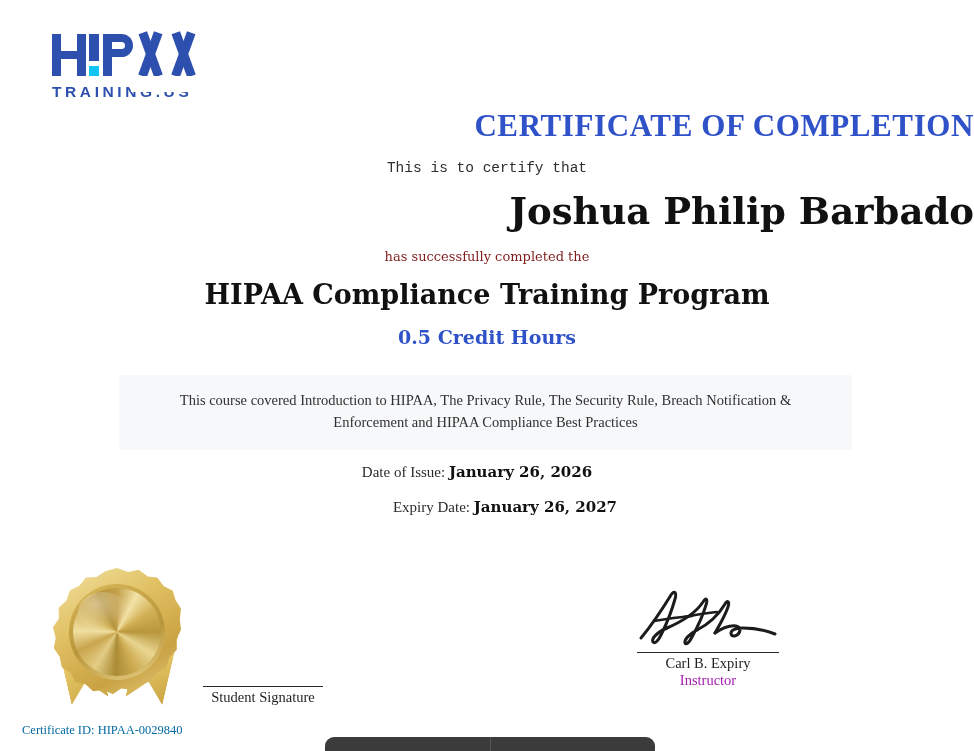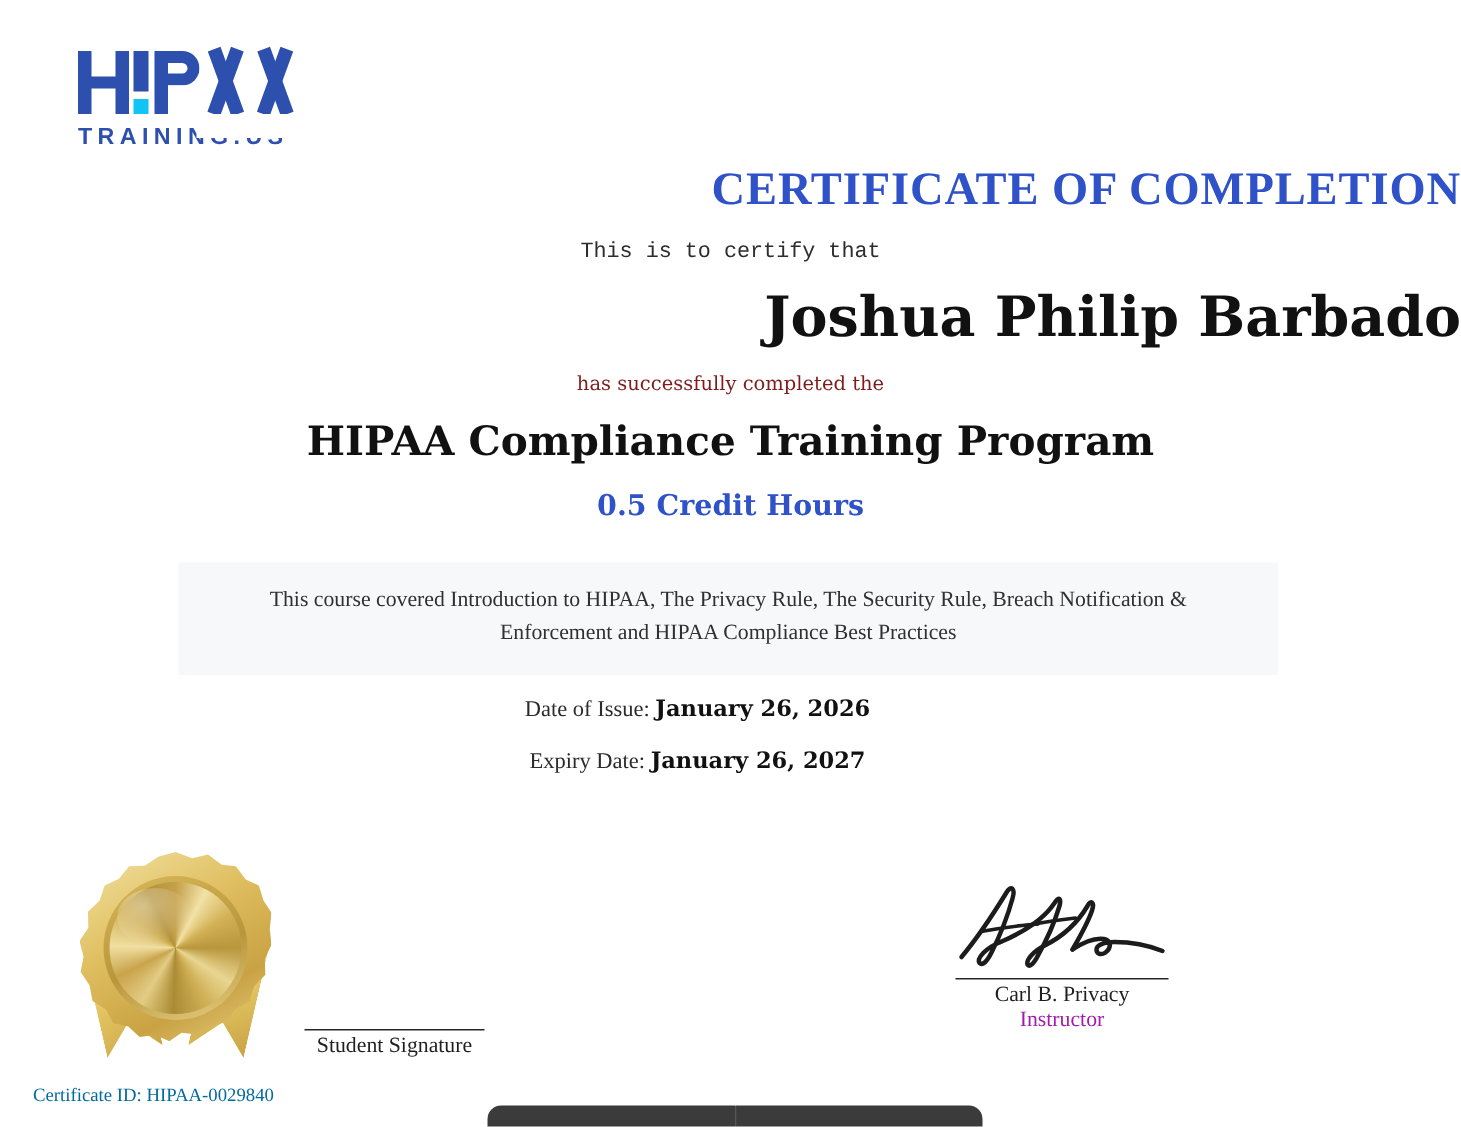--- a/index.html
+++ b/index.html
@@ -183,28 +183,28 @@
     background: #f7f8fa;
     text-align: center;
     font-size: 14.5px;
     line-height: 1.55;
     color: #303030;
   }
 
   
   .date-row {
     position: absolute;
-    left: 0;
+    left: 12px;
     width: 930px;
     text-align: center;
     font-size: 15px;
     color: #2b2b2b;
   }
   .date-issue { top: 463px; }
-  .date-expiry { top: 498px; }
+  .date-expiry { top: 498px; margin-left: 28px; }
   .date-row b { font-family: "DejaVu Serif", serif; font-weight: bold; color: #111; }
 
   
   .seal-wrap {
     position: absolute;
     left: 47px;
     top: 566px;
     width: 140px;
     height: 150px;
   }
@@ -416,21 +416,21 @@
           <path d="M4 50 C14 38 26 20 34 7 C37 2 40 4 38 11 C35 22 29 37 24 47 C21 53 18 56 16 54 C14 51 20 44 30 40" stroke-width="3"></path>
           <path d="M30 40 C44 34 58 26 66 14 C69 9 71 11 69 17 C66 27 60 40 55 49 C52 55 49 57 48 55 C47 52 52 46 60 42" stroke-width="3"></path>
           <path d="M60 42 C72 36 82 26 88 16 C90 12 93 13 91 19 C88 28 82 38 78 45" stroke-width="3"></path>
           <path d="M78 45 C84 41 92 37 99 38 C104 39 104 44 100 47 C97 49 94 48 94 45 C94 42 99 40 106 40 C116 40 128 42 138 46" stroke-width="3"></path>
           <path d="M17 33 C28 31 42 29 55 28" stroke-width="2.4"></path>
           <path d="M47 29 C58 27 70 25 80 24" stroke-width="2.4"></path>
         </g>
       </svg>
     </div>
     <div class="sig-line"></div>
-    <div class="sig-caption">Carl B. Privacy</div>
+    <div class="sig-caption">Carl B. Expiry</div>
     <div class="sig-role">Instructor</div>
   </div>
 
   <div class="cert-id">Certificate ID: HIPAA-0029840</div>
 
   <div class="action-bar">
     <button class="action-btn left-btn"></button>
     <button class="action-btn right-btn"></button>
   </div>
 

